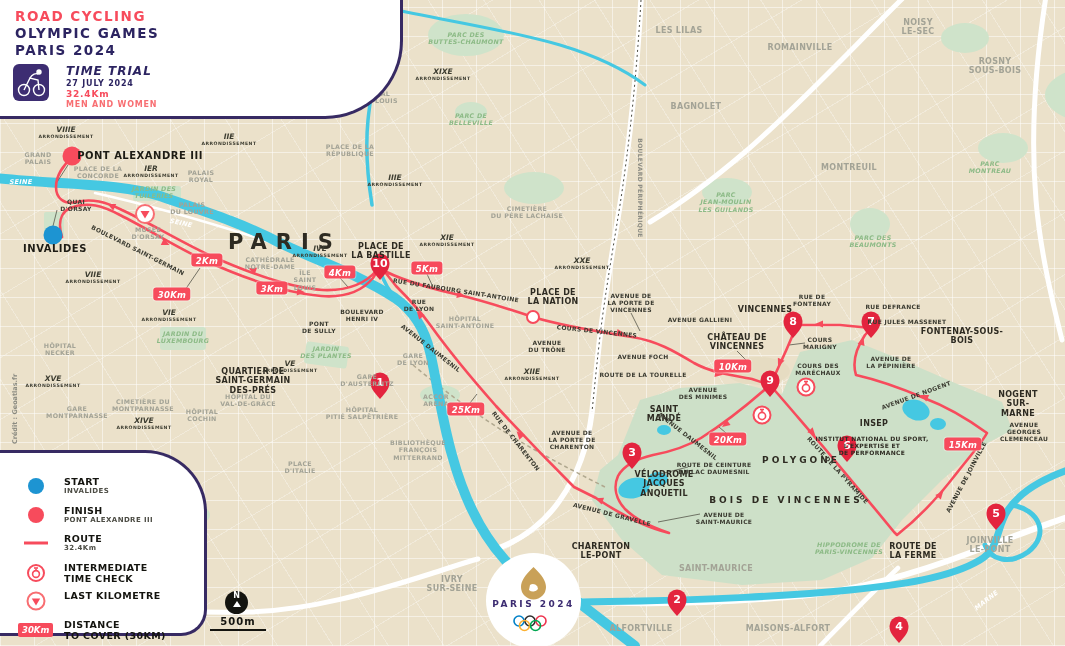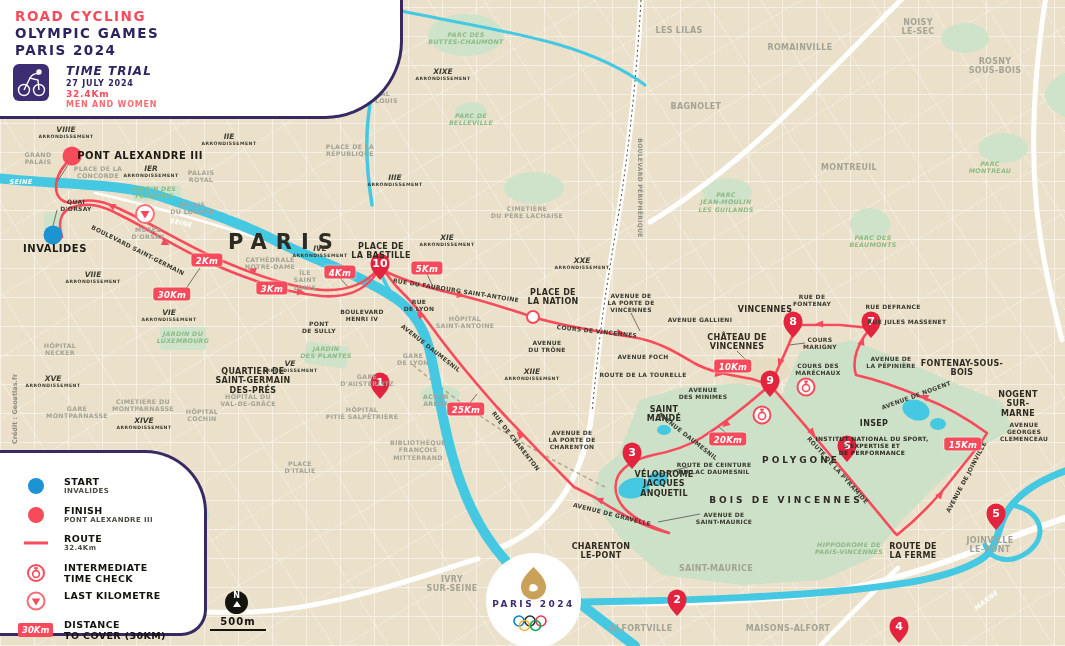--- a/index.html
+++ b/index.html
@@ -276,21 +276,21 @@
 
   <div id="labels">
       <div class="lbl metro" style="left: 285px; top: 242px; transform: translate(-50%, -50%);">PARIS</div>
       <div class="lbl city" style="left: 765px; top: 310px; transform: translate(-50%, -50%);">VINCENNES</div>
       <div class="lbl city" style="left: 664px; top: 414px; transform: translate(-50%, -50%);">SAINT
 MANDÉ</div>
       <div class="lbl city" style="left: 601px; top: 551px; transform: translate(-50%, -50%);">CHARENTON
 LE-PONT</div>
       <div class="lbl city" style="left: 1018px; top: 404px; transform: translate(-50%, -50%);">NOGENT
 SUR-MARNE</div>
-      <div class="lbl city" style="left: 962px; top: 336px; transform: translate(-50%, -50%); margin-top: 32px;">FONTENAY-SOUS-BOIS</div>
+      <div class="lbl city" style="left: 962px; top: 336px; transform: translate(-50%, -50%);">FONTENAY-SOUS-BOIS</div>
       <div class="lbl city" style="left: 737px; top: 342px; transform: translate(-50%, -50%);">CHÂTEAU DE
 VINCENNES</div>
       <div class="lbl city" style="left: 381px; top: 251px; transform: translate(-50%, -50%);">PLACE DE
 LA BASTILLE</div>
       <div class="lbl city" style="left: 553px; top: 297px; transform: translate(-50%, -50%);">PLACE DE
 LA NATION</div>
       <div class="lbl city" style="left: 874px; top: 424px; transform: translate(-50%, -50%);">INSEP</div>
       <div class="lbl ins" style="left: 872px; top: 446px; transform: translate(-50%, -50%);">INSTITUT NATIONAL DU SPORT,
 L'EXPERTISE ET
 DE PERFORMANCE</div>

